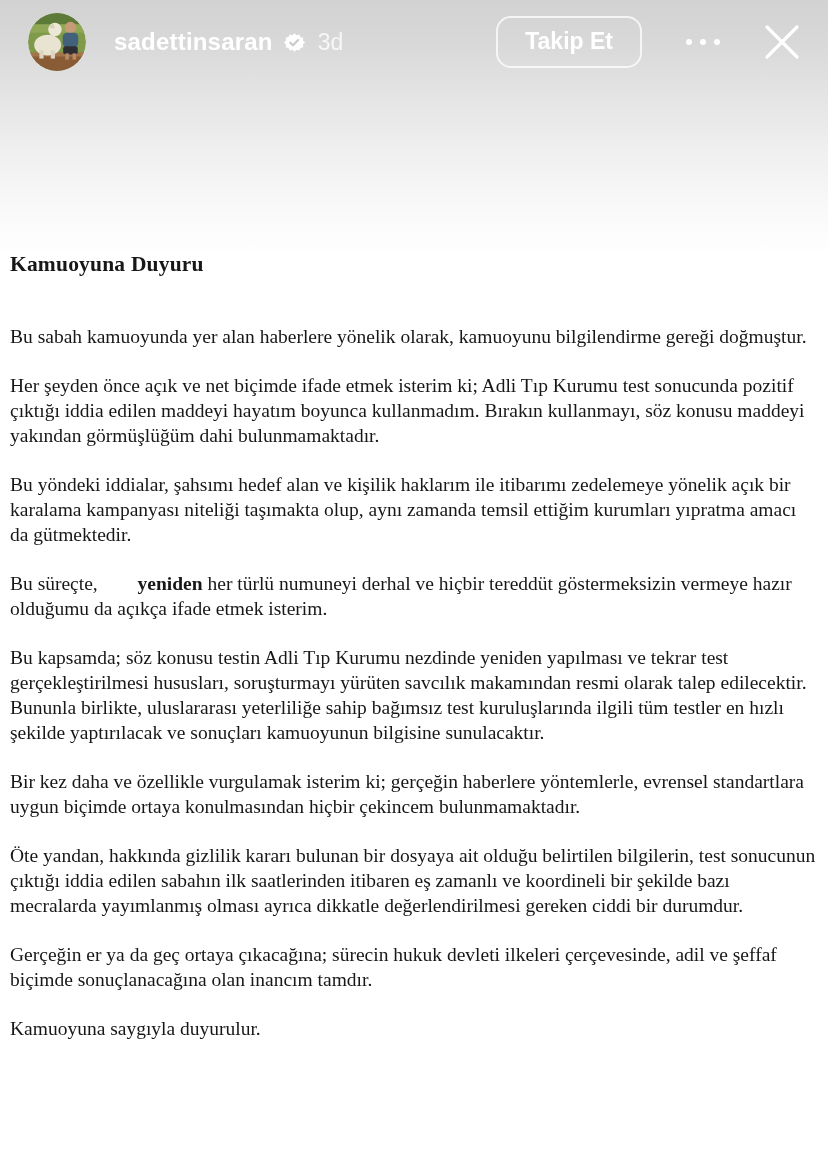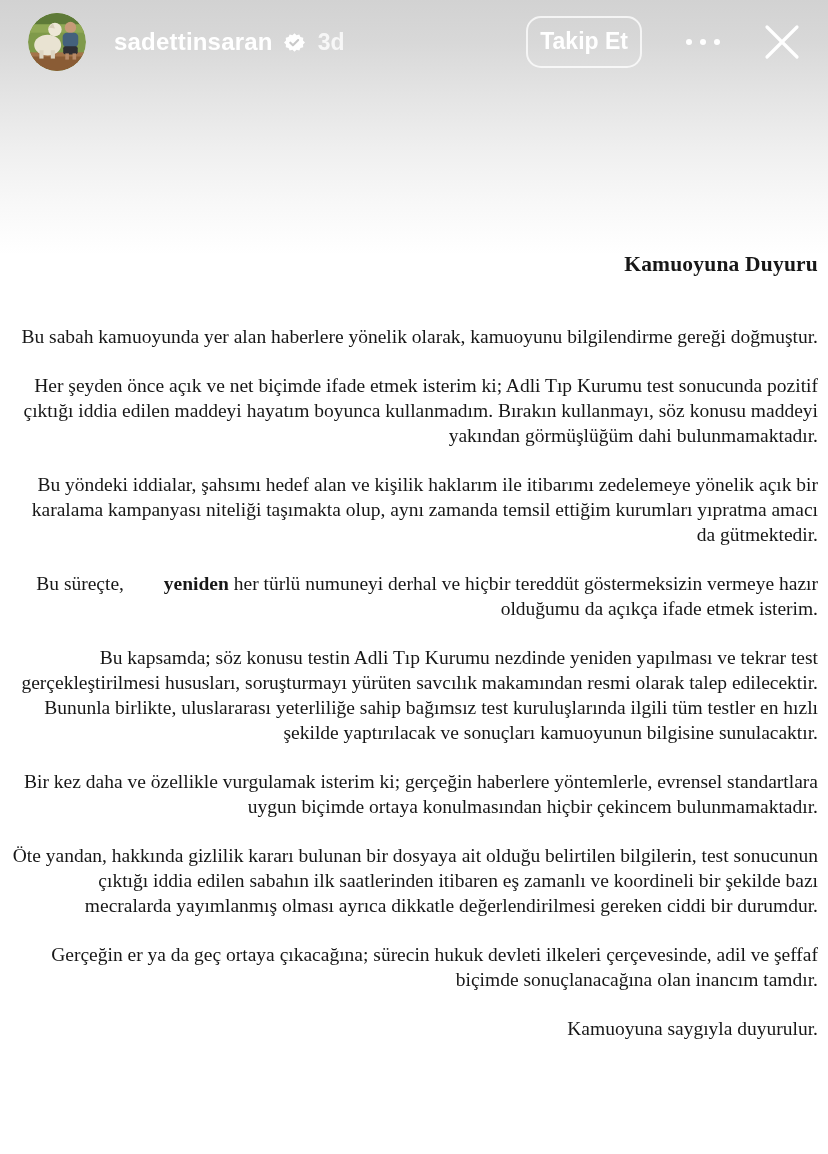--- a/index.html
+++ b/index.html
@@ -45,34 +45,34 @@
     color: #ffffff;
     font-size: 24px;
     font-weight: 700;
     letter-spacing: 0.2px;
     white-space: nowrap;
   }
   .badge { width: 21px; height: 21px; flex: 0 0 auto; }
   .timestamp {
     color: rgba(255,255,255,0.78);
     font-size: 23px;
-    font-weight: 700;
+    font-weight: 400;
     margin-left: 2px;
     white-space: nowrap;
   }
   .header-spacer { flex: 1 1 auto; }
   .follow-btn {
     border: 2px solid rgba(255,255,255,0.75);
     background: transparent;
     border-radius: 15px;
     color: #ffffff;
     font-family: "Liberation Sans", sans-serif;
     font-size: 23px;
     font-weight: 600;
-    padding: 10px 12px;
+    padding: 10px 27px;
     line-height: 1.2;
     cursor: pointer;
     flex: 0 0 auto;
   }
   .more-btn {
     display: flex;
     align-items: center;
     gap: 8px;
     margin-left: 42px;
     padding: 14px 2px;
@@ -92,21 +92,21 @@
     cursor: pointer;
     flex: 0 0 auto;
     display: flex;
   }
   .close-btn svg { display: block; }
 
   
   .document {
     position: absolute;
     top: 250px; left: 10px; right: 10px;
-    text-align: right;
+    text-align: left;
     font-family: "Liberation Serif", "DejaVu Serif", serif;
     color: #171717;
     font-size: 19.5px;
     line-height: 25px;
   }
   .doc-title {
     font-size: 21.5px;
     font-weight: 700;
     line-height: 28px;
     margin: 0 0 46px 0;

